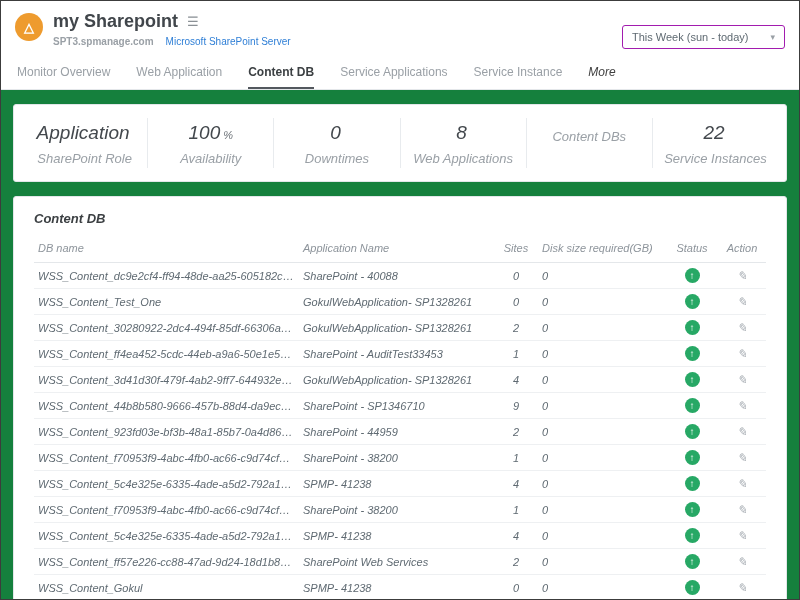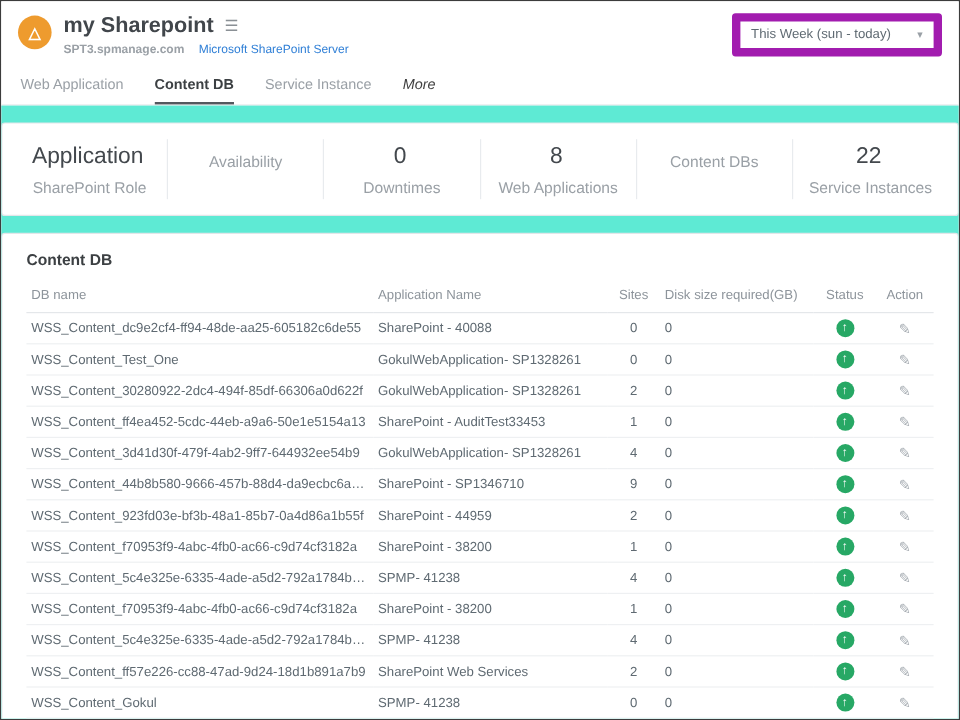--- a/index.html
+++ b/index.html
@@ -13,33 +13,33 @@
   .header-left { display: flex; gap: 10px; }
   .logo { width: 28px; height: 28px; border-radius: 50%; background: #ee9b2e; color: #fff;
           display: flex; align-items: center; justify-content: center; font-size: 13px;
           font-weight: bold; margin-top: 2px; }
   .title-row { display: flex; align-items: center; gap: 9px; }
   .app-title { font-size: 18px; font-weight: bold; color: #41464b; }
   .hamburger { color: #8a9095; font-size: 13px; cursor: pointer; }
   .sub-row { display: flex; gap: 12px; font-size: 10px; margin-top: 4px; }
   .subdomain { color: #9aa0a6; font-weight: bold; }
   .server-link { color: #2f7fd6; text-decoration: none; cursor: pointer; }
-  .period-select { border: 7px solid #a21caf; border-radius: 3px; padding: 5px 9px;
+  .period-select { border: 1px solid #a21caf; border-radius: 3px; padding: 5px 9px;
                    font-size: 11px; color: #5f6a72; display: flex; gap: 22px;
-                   align-items: center; margin-top: 0; cursor: pointer; background: #fff; }
+                   align-items: center; margin-top: 14px; cursor: pointer; background: #fff; }
   .caret { font-size: 9px; color: #9aa0a6; }
 
   
   .tabs { display: flex; gap: 26px; padding: 0 16px; border-bottom: 1px solid #e4e7ea; background: #fff; }
   .tab { font-size: 12px; color: #9aa0a6; padding: 9px 0 10px 0; cursor: pointer; white-space: nowrap; }
   .tab.active { color: #3c4043; font-weight: bold; border-bottom: 2px solid #53585e; padding-bottom: 8px; }
   .tab.more { color: #404040; font-style: italic; }
 
   
-  .content { flex: 1; background: #5eead4; padding: 14px 0; overflow: hidden; }
+  .content { flex: 1; background: #15803d; padding: 14px 12px; overflow: hidden; font-style: italic; }
   .card { background: #fff; border: 1px solid #e2e6e9; border-radius: 3px; }
 
   .stats-card { display: flex; padding: 13px 8px; margin-bottom: 14px; }
   .stat { flex: 1; text-align: center; border-right: 1px solid #e8ebee; padding: 4px 4px 2px; }
   .stat:last-child { border-right: none; }
   .stat-value { font-size: 19px; color: #43484d; }
   .stat-suffix { font-size: 11px; color: #6b7177; margin-left: 3px; }
   .stat-label { font-size: 13px; color: #9aa0a6; margin-top: 7px; }
 
   .table-card { padding-bottom: 12px; }
@@ -78,36 +78,41 @@
         </div>
       </div>
     </div>
     <div class="period-select">
       <span>This Week (sun - today)</span>
       <span class="caret">▾</span>
     </div>
   </div>
 
   <div class="tabs">
+      <div class="tab">Monitor Overview</div>
       <div class="tab">Web Application</div>
       <div class="tab active">Content DB</div>
+      <div class="tab">Service Applications</div>
       <div class="tab">Service Instance</div>
       <div class="tab more">More</div>
     </div>
 
   <div class="content">
 
     <div class="card stats-card">
         <div class="stat">
     <div>
       <span class="stat-value">Application</span><span class="stat-suffix"></span>
     </div>
     <div class="stat-label">SharePoint Role</div>
   </div>
         <div class="stat">
+    <div>
+      <span class="stat-value">100</span><span class="stat-suffix">%</span>
+    </div>
     <div class="stat-label">Availability</div>
   </div>
         <div class="stat">
     <div>
       <span class="stat-value">0</span><span class="stat-suffix"></span>
     </div>
     <div class="stat-label">Downtimes</div>
   </div>
         <div class="stat">
     <div>

